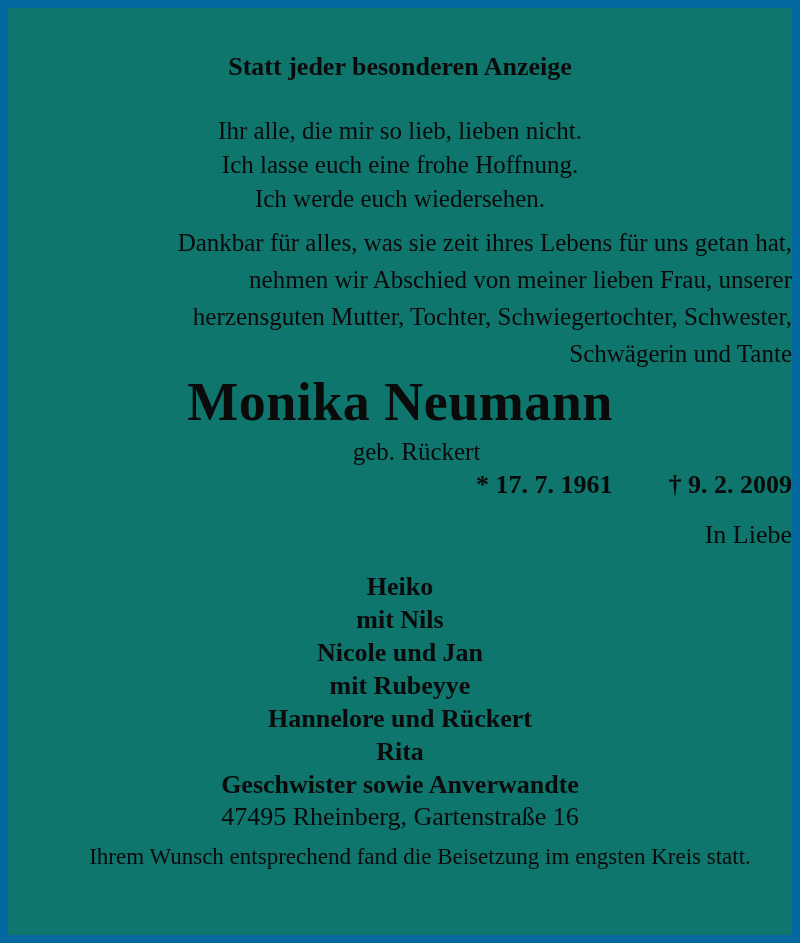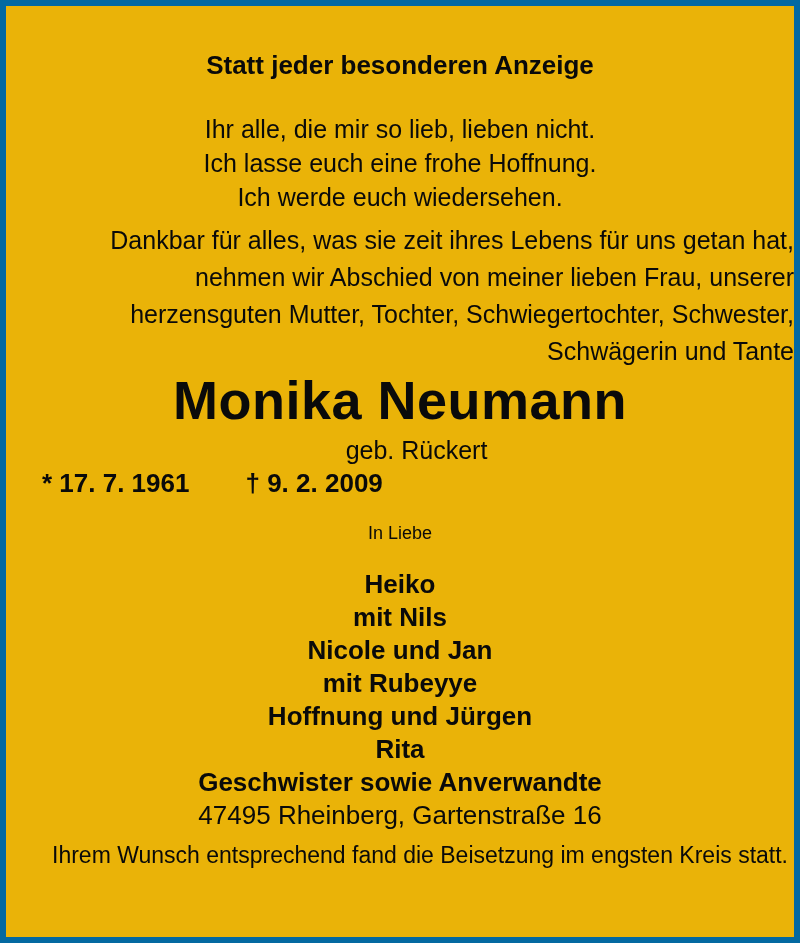--- a/index.html
+++ b/index.html
@@ -5,24 +5,24 @@
   html, body {
     margin: 0;
     padding: 0;
     background: #ffffff;
   }
   .page {
     position: relative;
     width: 800px;
     height: 943px;
     box-sizing: border-box;
-    background: #eab308;
-    border: 6px solid #0369a1;
+    background: #0f766e;
+    border: 8px solid #0369a1;
     overflow: hidden;
-    font-family: Liberation Sans, sans-serif;
+    font-family: Liberation Serif, serif;
     color: #0a0a0a;
     text-align: center;
   }
   .line { white-space: nowrap; }
 
   .preamble {
     margin-top: 44px;
     font-size: 26px;
     line-height: 30px;
     font-weight: bold;
@@ -47,31 +47,32 @@
   }
   .maiden {
     margin-top: 8px;
     font-size: 25px;
     line-height: 28px;
     margin-left: 33px;
   }
   .dates {
     margin-top: 4px;
     display: flex;
-    justify-content: flex-start;
+    justify-content: flex-end;
     gap: 56px;
     font-size: 26px;
     line-height: 30px;
     font-weight: bold;
     padding-left: 36px;
   }
   .closing {
     margin-top: 20px;
-    font-size: 18px;
+    font-size: 26px;
     line-height: 30px;
+    text-align: right;
   }
   .mourners {
     margin-top: 20px;
     font-size: 26px;
     line-height: 33px;
     font-weight: bold;
   }
   .address {
     font-size: 26px;
     line-height: 32px;
@@ -112,21 +113,21 @@
     <span class="line">† 9. 2. 2009</span>
   </div>
 
   <div class="closing line">In Liebe</div>
 
   <div class="mourners">
     <div class="line">Heiko</div>
     <div class="line">mit Nils</div>
     <div class="line">Nicole und Jan</div>
     <div class="line">mit Rubeyye</div>
-    <div class="line">Hoffnung und Jürgen</div>
+    <div class="line">Hannelore und Rückert</div>
     <div class="line">Rita</div>
     <div class="line">Geschwister sowie Anverwandte</div>
   </div>
 
   <div class="address line">47495 Rheinberg, Gartenstraße 16</div>
 
   <div class="footer-note line">Ihrem Wunsch entsprechend fand die Beisetzung im engsten Kreis statt.</div>
 
 </div>
 

